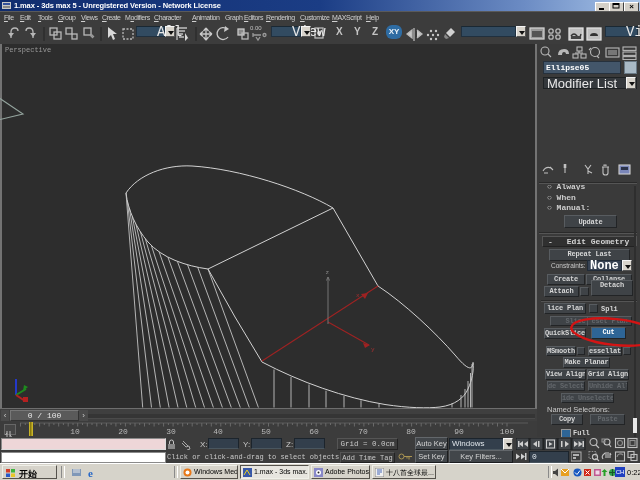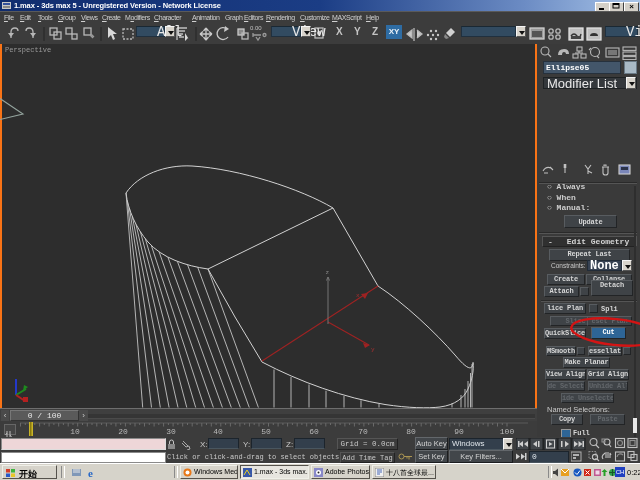--- a/index.html
+++ b/index.html
@@ -1,18 +1,18 @@
 <!DOCTYPE html>
 <html><head>
 <meta charset="utf-8">
 <style>
 html,body{margin:0;padding:0;}
 body{width:640px;height:480px;overflow:hidden;background:#3c3c3c;font-family:"Liberation Sans",sans-serif;}
 .abs{position:absolute;}
-#root{position:relative;width:640px;height:480px;background:#f97316;overflow:hidden;}
+#root{position:relative;width:640px;height:480px;background:#737373;overflow:hidden;}
 
 #title{left:0;top:0;width:640px;height:11px;background:linear-gradient(to right,#102c6e,#1b3d85 50%,#6c8cc4 82%,#a8c4e8);}
 #title .txt{left:14px;top:1px;color:#fff;font-size:7.5px;font-weight:bold;letter-spacing:-0.1px;white-space:nowrap;}
 .winbtn{top:2px;width:13px;height:9px;background:#d4d0c8;border:1px solid;border-color:#fff #404040 #404040 #fff;font-size:7px;line-height:6px;text-align:center;color:#000;}
 
 #menu{left:0;top:11px;width:640px;height:13px;background:#3c3c3c;border-top:1px solid #5a5a5a;}
 .mi{position:absolute;top:2px;font-size:7px;letter-spacing:-0.4px;color:#d0d0d0;white-space:nowrap;}
 .mi u{text-decoration:underline;}
 
 #tbar{left:0;top:24px;width:640px;height:20px;background:#3c3c3c;}
@@ -138,21 +138,21 @@
         <path d="M590,12 a4,3 0 0 1 8,0 Z" fill="#333" stroke="none"></path>
     </svg>
     <div class="combo" style="left:136px;top:2px;width:29px;">All</div>
     <div class="cbtn" style="left:165px;top:2px;"></div>
     <div class="combo" style="left:271px;top:2px;width:30px;">View</div>
     <div class="cbtn" style="left:301px;top:2px;"></div>
     <div class="abs" style="left:250px;top:1px;color:#c0c0c0;font-size:6px;">0.00</div>
     <span class="axbtn" style="left:336px;top:2px;">X</span>
     <span class="axbtn" style="left:354px;top:2px;">Y</span>
     <span class="axbtn" style="left:372px;top:2px;">Z</span>
-    <div class="abs" style="left:386px;top:1px;width:16px;height:14px;background:#2e6ca3;color:#e8f0f8;font-size:8px;font-weight:bold;text-align:center;line-height:14px;">XY</div>
+    <div class="abs" style="left:386px;top:1px;width:16px;height:14px;background:#2e6ca3;color:#e8f0f8;font-size:8px;font-weight:bold;text-align:center;line-height:14px;border-radius:6px;">XY</div>
     <div class="combo" style="left:461px;top:2px;width:55px;">&nbsp;</div>
     <div class="cbtn" style="left:516px;top:2px;"></div>
     <div class="combo" style="left:605px;top:2px;width:33px;">View</div>
   </div>
   <div class="abs" id="vp">
     <div class="abs label">Perspective</div>
     <svg class="abs" style="left:-2px;top:-44px" width="535" height="408" viewBox="0 0 535 408">
       <g stroke="#d2d2d2" stroke-width="1" fill="none">
 
         <path d="M126,193 C138,175 165,164.5 192,166 C240,169 301,189 333,208"></path>

